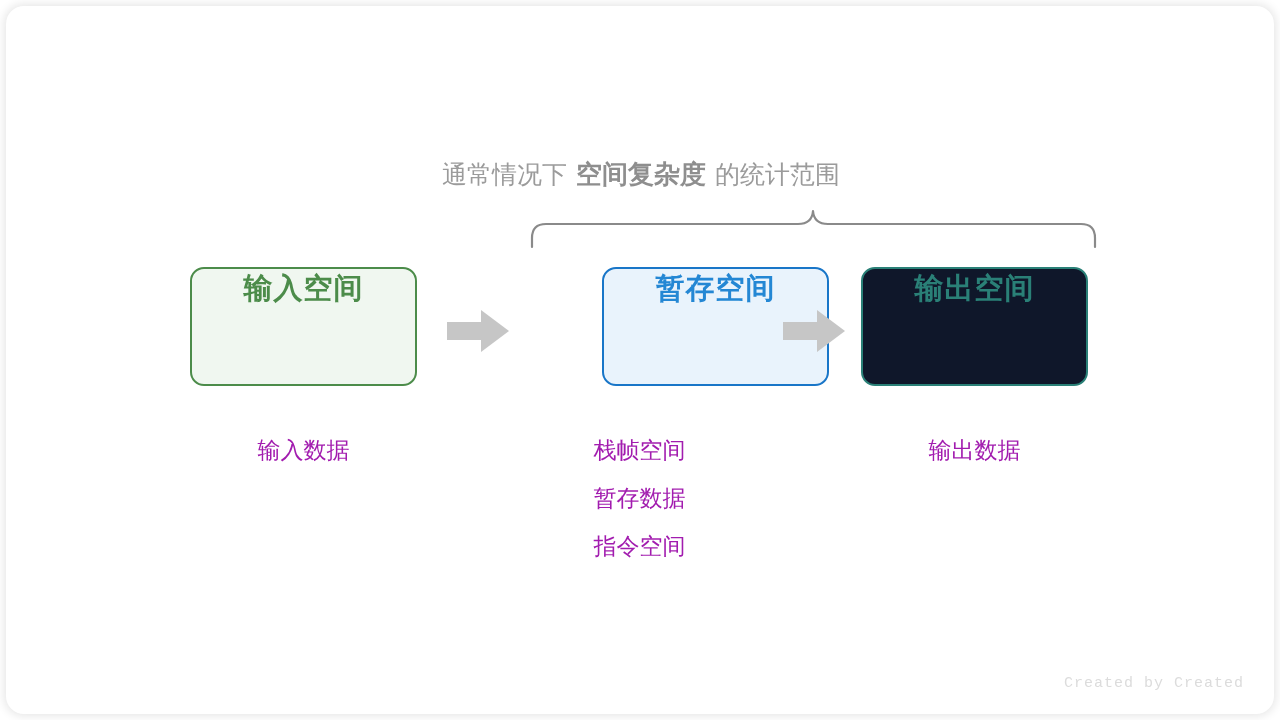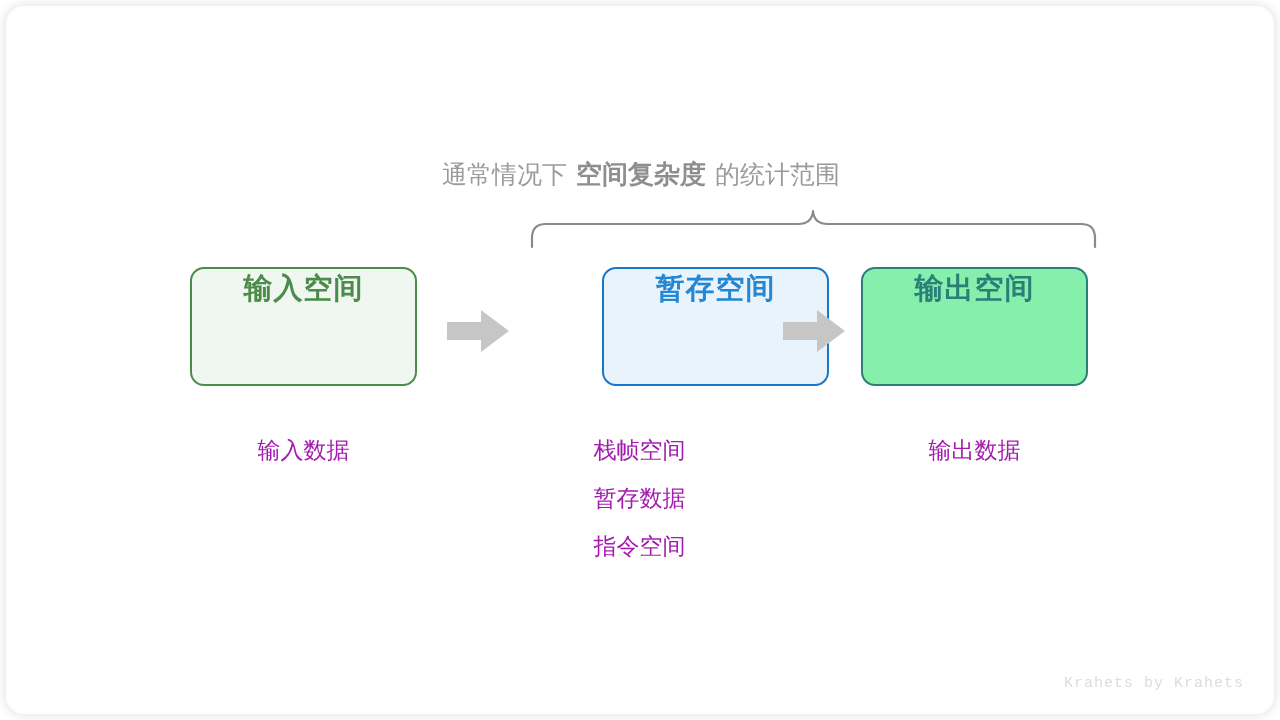--- a/index.html
+++ b/index.html
@@ -136,21 +136,21 @@
   </svg>
 
   <div class="box" id="box-input" style="background:#f0f7f0;border-color:#4c8c4a;color:#4c8c4a;">
     <span>输入空间</span>
   </div>
 
   <div class="box" id="box-temp" style="background:#e9f3fc;border-color:#1976c8;color:#2487d4;">
     <span>暂存空间</span>
   </div>
 
-  <div class="box" id="box-output" style="background:#86efac;border-color:#2a8077;color:#2a8077;">
+  <div class="box" id="box-output" style="background:#0f172a;border-color:#2a8077;color:#2a8077;">
     <span>输出空间</span>
   </div>
 
   <svg class="arrow" id="arrow-1" viewBox="0 0 62 42">
     <polygon points="0,12 34,12 34,0 62,21 34,42 34,30 0,30" fill="#c6c6c6"></polygon>
   </svg>
 
   <svg class="arrow" id="arrow-2" viewBox="0 0 62 42">
     <polygon points="0,12 34,12 34,0 62,21 34,42 34,30 0,30" fill="#c6c6c6"></polygon>
   </svg>
@@ -162,15 +162,15 @@
   <div class="col" id="col-temp">
     <div class="line">栈帧空间</div>
     <div class="line">暂存数据</div>
     <div class="line">指令空间</div>
   </div>
 
   <div class="col" id="col-output">
     <div class="line">输出数据</div>
   </div>
 
-  <div id="credit">Krahets by Krahets</div>
+  <div id="credit">Created by Created</div>
 
 </div>
 
 </body></html>

